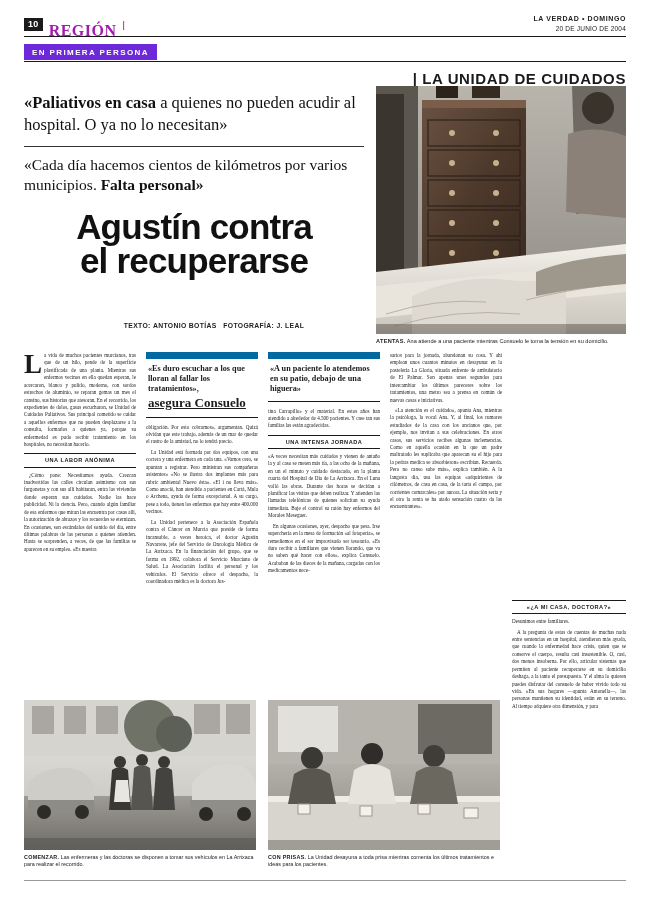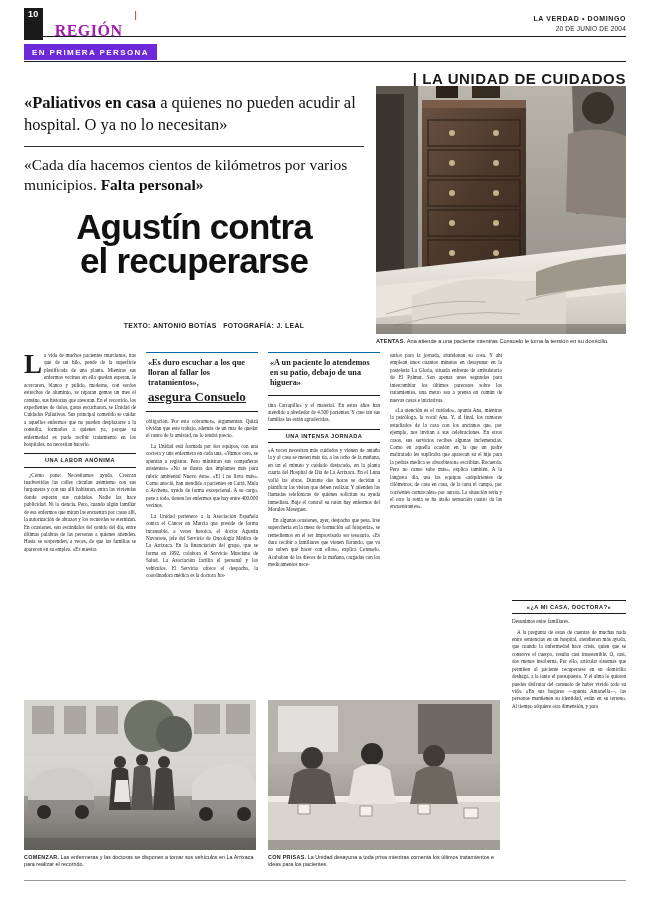--- a/index.html
+++ b/index.html
@@ -23,21 +23,21 @@
 
   
   .masthead {
     position: absolute;
     top: 14px; left: 24px; right: 24px;
     height: 20px;
     display: flex;
     align-items: center;
     justify-content: space-between;
   }
-  .mh-left { display: flex; gap: 12px; }
+  .mh-left { display: flex; align-items: center; gap: 6px; }
   .page-num {
     background: #1a1a1a; color: #fff;
     font-family: "Liberation Sans", sans-serif;
     font-weight: bold; font-size: 9px;
     padding: 2px 4px 2px 4px;
     line-height: 1;
     letter-spacing: 0.3px;
   }
   .section-name {
     font-family: "Liberation Serif", serif;
@@ -212,21 +212,21 @@
     text-align: center;
     color: #1a1a1a;
     border-top: 0.7px solid #1a1a1a;
     border-bottom: 0.7px solid #1a1a1a;
     padding: 2px 0;
     margin: 5px 0 4px 0;
   }
 
   
   .pullbox {
-    border-top: 1px solid #0369a1;
+    border-top: 7px solid #0369a1;
     border-bottom: 1px solid #1a1a1a;
     padding: 5px 2px 6px 2px;
     margin-bottom: 6px;
     font-family: "Liberation Serif", serif;
     font-weight: bold;
     font-size: 8.2px;
     line-height: 1.24;
     text-align: left;
     text-indent: 0;
   }

